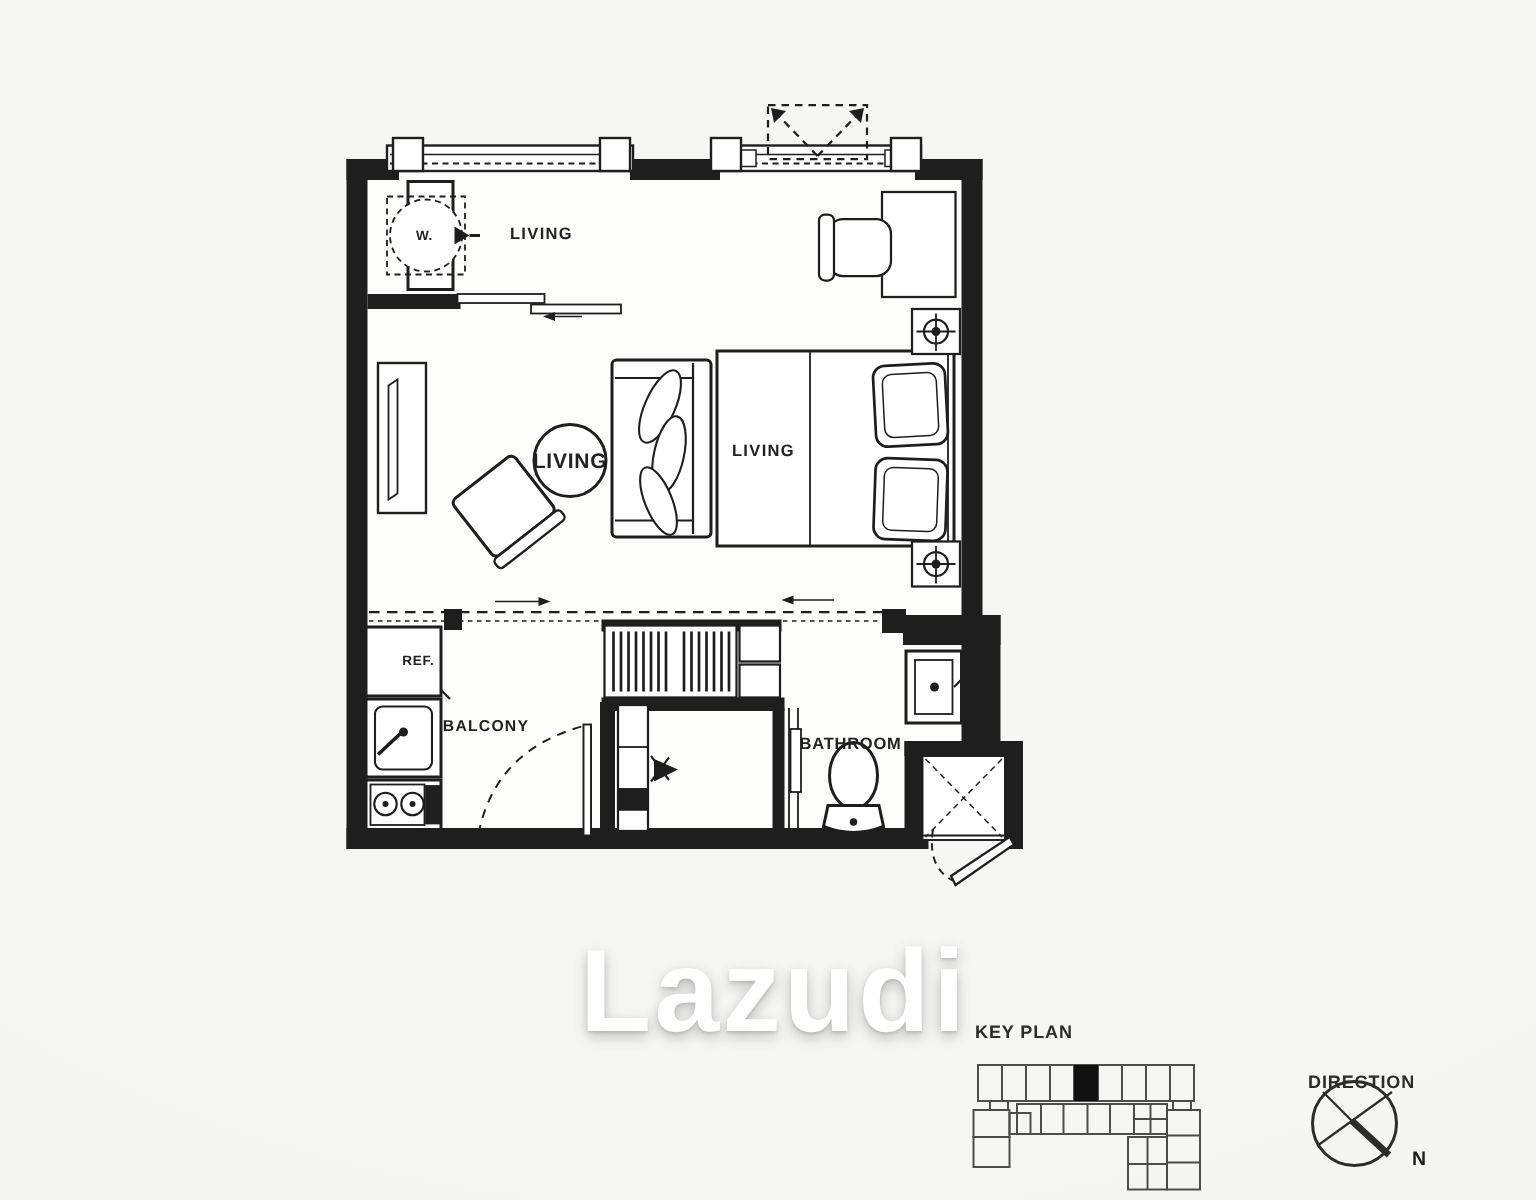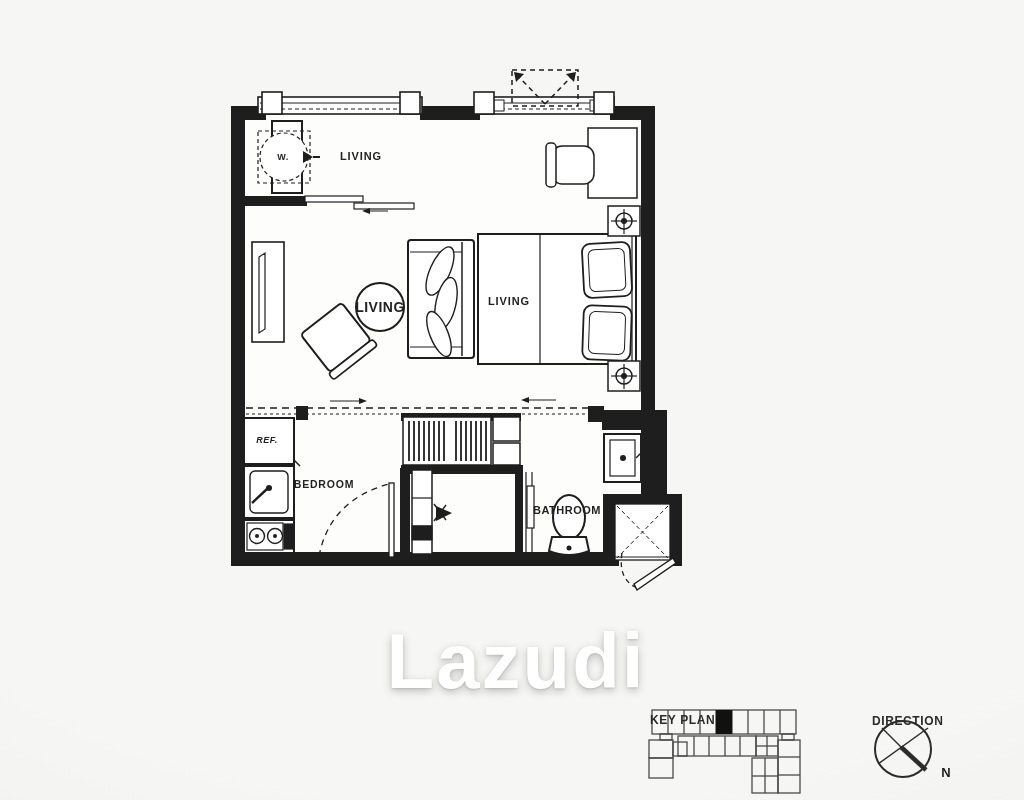--- a/index.html
+++ b/index.html
@@ -296,24 +296,24 @@
       <circle cx="903" cy="749" r="28" stroke-width="2"></circle>
       <line x1="878" y1="764" x2="928" y2="728" stroke-width="1.5"></line>
       <line x1="882" y1="728" x2="903" y2="749" stroke-width="1.5"></line>
       <line x1="901" y1="747" x2="926" y2="770" stroke-width="4.5"></line>
     </g>
   </svg>
 
   <div class="lbl" style="left:361px;top:156px;font-size:11px;letter-spacing:.9px;">LIVING</div>
   <div class="lbl small" style="left:380px;top:307px;font-size:14px;">LIVING</div>
   <div class="lbl" style="left:509px;top:301px;font-size:11px;letter-spacing:.9px;">LIVING</div>
-  <div class="lbl" style="left:324px;top:484px;font-size:10.5px;letter-spacing:.8px;">BEDROOM</div>
-  <div class="lbl small" style="left:567px;top:510px;font-size:11px;text-align:right;">BATHROOM</div>
+  <div class="lbl" style="left:324px;top:484px;font-size:10.5px;letter-spacing:.8px;">BALCONY</div>
+  <div class="lbl small" style="left:567px;top:496px;font-size:11px;text-align:right;">BATHROOM</div>
   <div class="lbl small" style="left:283px;top:157px;font-size:9px;">W.</div>
-  <div class="lbl small" style="left:267px;top:440px;font-size:9px;font-style:italic;">REF.</div>
+  <div class="lbl small" style="left:279px;top:440px;font-size:9px;">REF.</div>
 
   <div class="watermark" style="left:516px;top:661px;">Lazudi</div>
 
-  <div class="legend-title" style="left:650px;top:713px;">KEY PLAN</div>
+  <div class="legend-title" style="left:650px;top:681px;">KEY PLAN</div>
   <div class="legend-title" style="left:872px;top:714px;">DIRECTION</div>
   <div class="north" style="left:946px;top:772px;">N</div>
 
 </div>
 
 </body></html>

